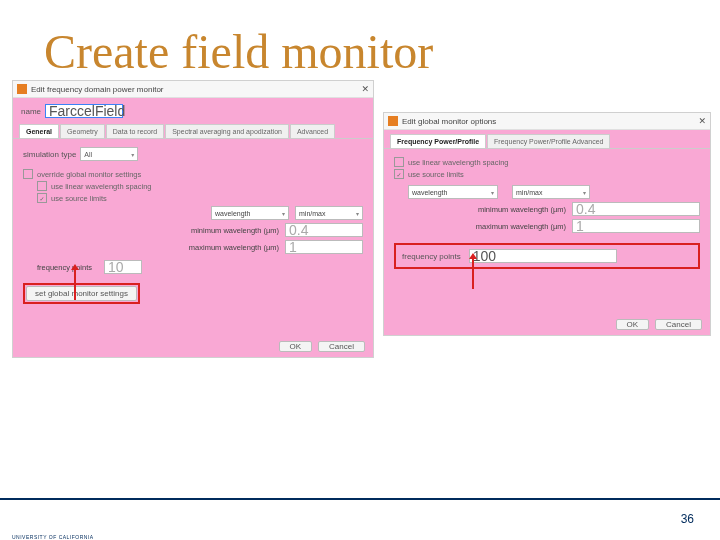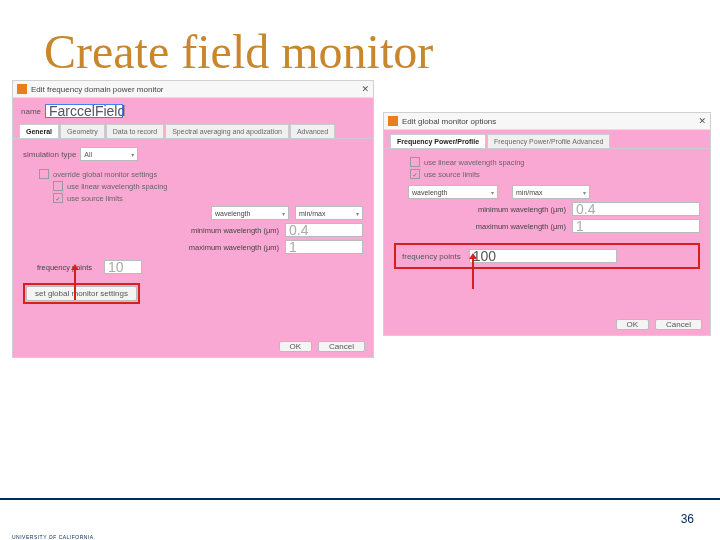--- a/index.html
+++ b/index.html
@@ -14,21 +14,21 @@
 .close{font-size:9px;color:#555}
 .row{display:flex;align-items:center;gap:4px;padding:2px 8px}
 .input{border:1px solid #bbb;background:#fff;height:12px;font-size:14px;padding:0 3px;display:flex;align-items:center}
 .input-blue{border:1px solid #3b82f6}
 .tabs{display:flex;gap:1px;padding:4px 6px 0;border-bottom:1px solid #ccc;font-size:7px}
 .tab{padding:3px 6px;background:#f0f0f0;border:1px solid #ccc;border-bottom:none;color:#666}
 .tab.active{background:#fff;color:#222;font-weight:bold}
 .body{padding:6px 10px}
 .sel{border:1px solid #bbb;background:#fff;height:12px;width:50px;font-size:7px;display:flex;align-items:center;padding:0 3px;justify-content:space-between}
 .sel::after{content:"▾";font-size:6px;color:#888}
-.chk{display:flex;align-items:center;gap:4px;font-size:7.5px;color:#666;margin:2px 16px}
+.chk{display:flex;align-items:center;gap:4px;font-size:7.5px;color:#666;margin:2px 0}
 .chkbox{width:8px;height:8px;border:1px solid #999;display:flex;align-items:center;justify-content:center;font-size:6px}
 .sub{margin-left:14px}
 .field-row{display:flex;align-items:center;justify-content:flex-end;gap:6px;font-size:7.5px;color:#444;margin:3px 0}
 .field-row .lab{text-align:right;flex:1}
 .redbox{border:2px solid #d92020}
 .btnbar{position:absolute;bottom:5px;right:8px;display:flex;gap:6px}
 .btn{border:1px solid #bbb;background:#f4f4f4;padding:0 10px;font-size:8px;border-radius:2px}
 .red-arrow{position:absolute;width:2px;height:30px;background:#d92020}
 .red-arrow::before{content:"";position:absolute;top:-6px;left:-3px;border-left:4px solid transparent;border-right:4px solid transparent;border-bottom:6px solid #d92020}
 .footer{position:absolute;bottom:0;left:0;right:0;height:56px}

